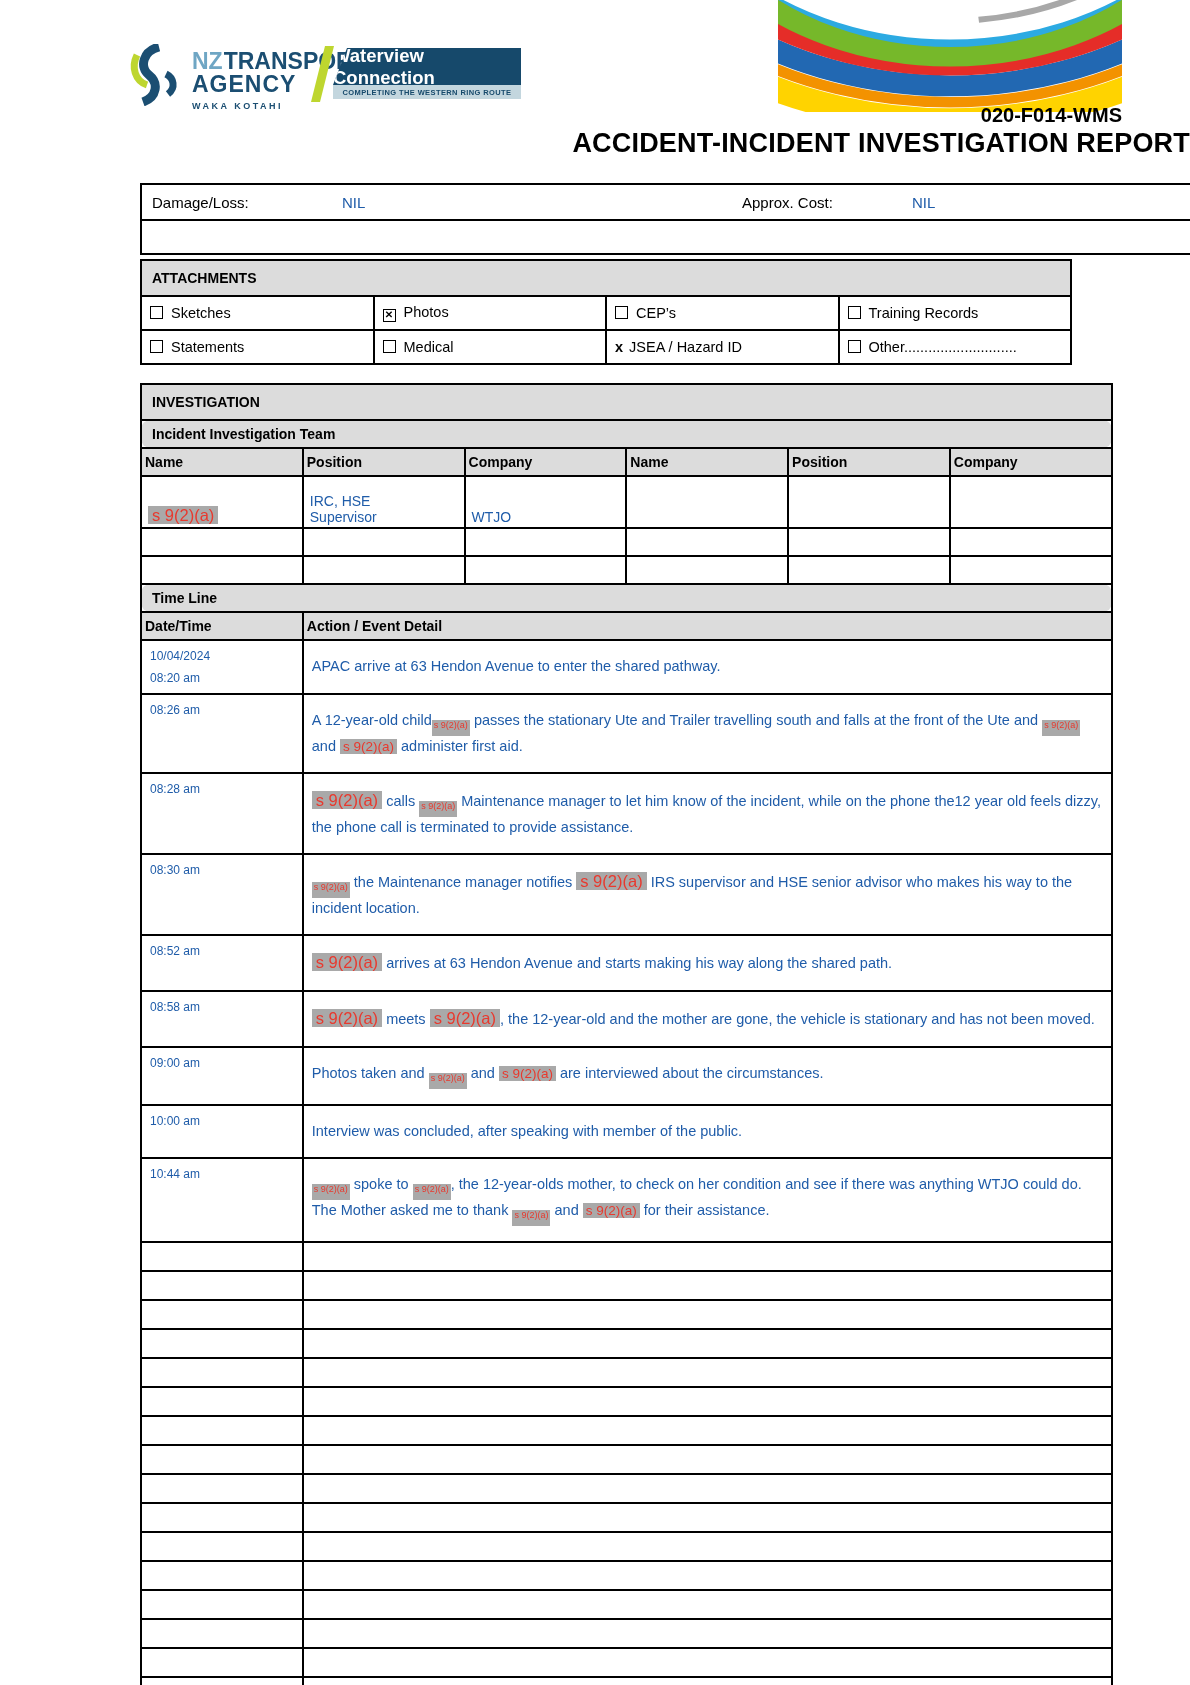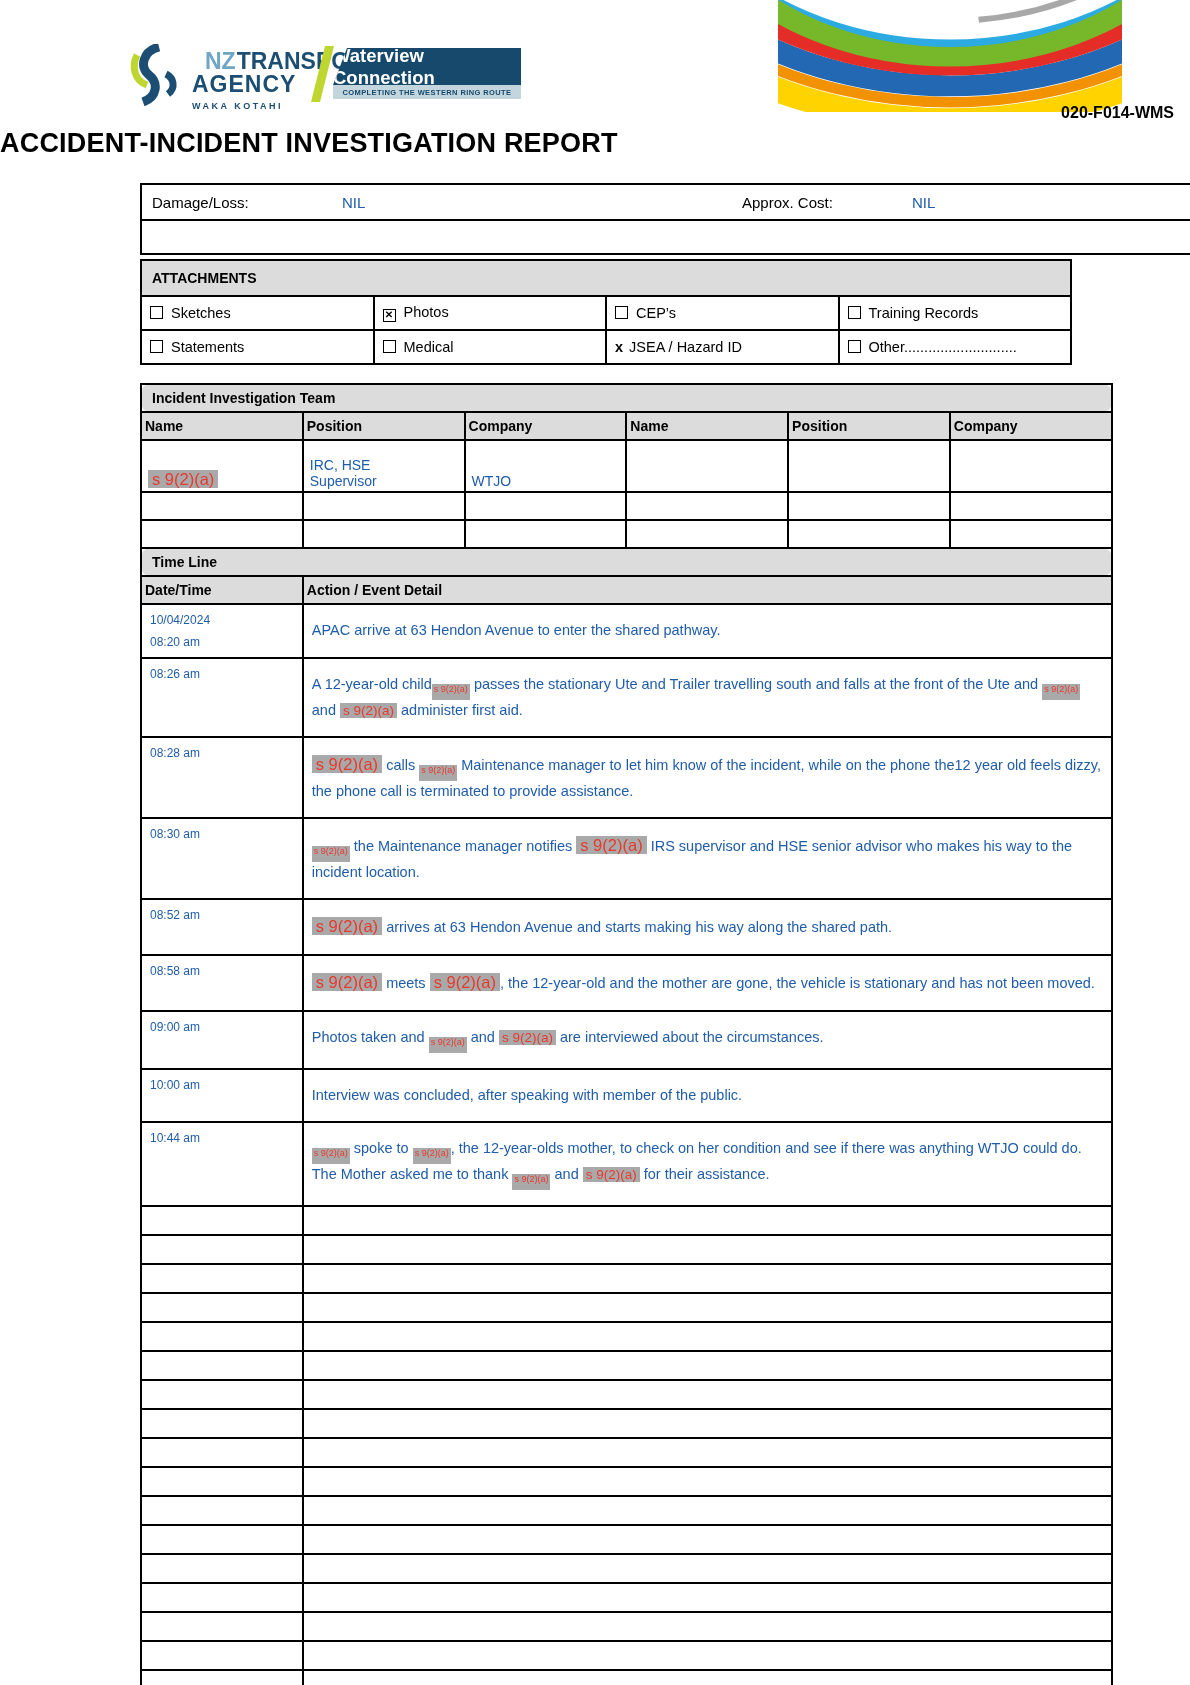--- a/index.html
+++ b/index.html
@@ -4,42 +4,42 @@
 <style>
   html,body{margin:0;padding:0;background:#fff;}
   body{width:1190px;height:1685px;font-family:"Liberation Sans",sans-serif;color:#000;}
   .page{position:relative;width:1190px;height:1685px;overflow:hidden;background:#fff;}
 
   
   .hdr{position:relative;height:118px;}
   .nzta-swoosh{position:absolute;left:128px;top:44px;width:58px;height:62px;}
   .nzta-text{position:absolute;left:192px;top:50px;line-height:1.02;}
   .nzta-l1{font-size:23px;font-weight:700;color:var(--logo-navy,#1b4e72);}
-  .nzta-l1 .nz{color:var(--logo-lightblue,#6fa6c4);font-weight:700;margin-right:1px;margin-left:13px;}
+  .nzta-l1 .nz{color:var(--logo-lightblue,#6fa6c4);font-weight:700;margin-right:1px;}
   .nzta-l2{font-size:23px;font-weight:700;color:var(--logo-navy,#1b4e72);letter-spacing:1px;}
   .nzta-l3{font-size:9px;font-weight:700;color:var(--logo-navy,#1b4e72);letter-spacing:2.5px;margin-top:5px;}
   .badge-stripe{position:absolute;left:318px;top:46px;width:9px;height:56px;background:var(--logo-green,#bed62f);transform:skewX(-14deg);}
   .badge{position:absolute;left:333px;top:48px;width:188px;height:37px;background:var(--badge-navy,#16496b);
          color:#fff;font-weight:700;font-size:18.5px;display:flex;align-items:center;justify-content:center;
          clip-path:polygon(14px 0,100% 0,100% 100%,0 100%);}
   .badge-sub{position:absolute;left:333px;top:85px;width:188px;height:14px;background:var(--badge-strip,#c3d6de);
          color:var(--badge-navy,#16496b);font-size:7.5px;font-weight:700;display:flex;align-items:center;
          justify-content:center;letter-spacing:.4px;}
   .arcs{position:absolute;left:778px;top:0;width:344px;height:112px;}
   .arcs path{fill:none;}
   .arc-green{stroke:var(--arc-green,#76b82a);stroke-width:26;}
   .arc-lightblue{stroke:var(--arc-lightblue,#2caae2);stroke-width:24;}
   .arc-red{stroke:var(--arc-red,#e52d28);stroke-width:24;}
   .arc-blue{stroke:var(--arc-blue,#2268b2);stroke-width:28;}
   .arc-orange{stroke:var(--arc-orange,#f39200);stroke-width:14;}
   .arc-yellow{stroke:var(--arc-yellow,#ffd300);stroke-width:32;}
   .arc-gray{stroke:var(--arc-gray,#a8a8a8);stroke-width:8;}
-  .form-code{position:absolute;left:952px;top:104px;width:222px;text-align:right;font-weight:700;font-size:16px;}
-
-  .title{margin:10px 0 0;text-align:left;font-size:27px;font-weight:700;letter-spacing:.2px;}
+  .form-code{position:absolute;left:900px;top:104px;width:222px;text-align:right;font-weight:700;font-size:20px;}
+
+  .title{margin:10px 0 0;text-align:right;font-size:27px;font-weight:700;letter-spacing:.2px;}
 
   
   .tbl{border-collapse:collapse;margin-left:140px;table-layout:fixed;}
   .tbl td{border:2px solid #000;}
   .summary-tbl{width:1080px;margin-top:24px;}
   .sum-cell{height:30px;padding:2px 10px;font-size:15px;border-bottom:1px solid #000;}
   .sum-label{display:inline-block;width:190px;}
   .sum-val1{display:inline-block;width:400px;color:var(--text-blue,#1f5ca9);}
   .sum-label2{display:inline-block;width:170px;}
   .sum-val2{display:inline-block;color:var(--text-blue,#1f5ca9);}
@@ -140,20 +140,23 @@
     <colgroup>
       <col style="width:16.66%">
         <col style="width:16.66%">
         <col style="width:16.66%">
       <col style="width:16.66%">
         <col style="width:16.66%">
         <col style="width:16.7%">
     </colgroup>
     <tbody>
       <tr>
+        <td colspan="6" class="sec-hdr">INVESTIGATION</td>
+      </tr>
+      <tr>
         <td colspan="6" class="sub-hdr">Incident Investigation Team</td>
       </tr>
       <tr>
         <td class="th">Name</td>
         <td class="th">Position</td>
         <td class="th">Company</td>
         <td class="th">Name</td>
         <td class="th">Position</td>
         <td class="th">Company</td>
       </tr>

